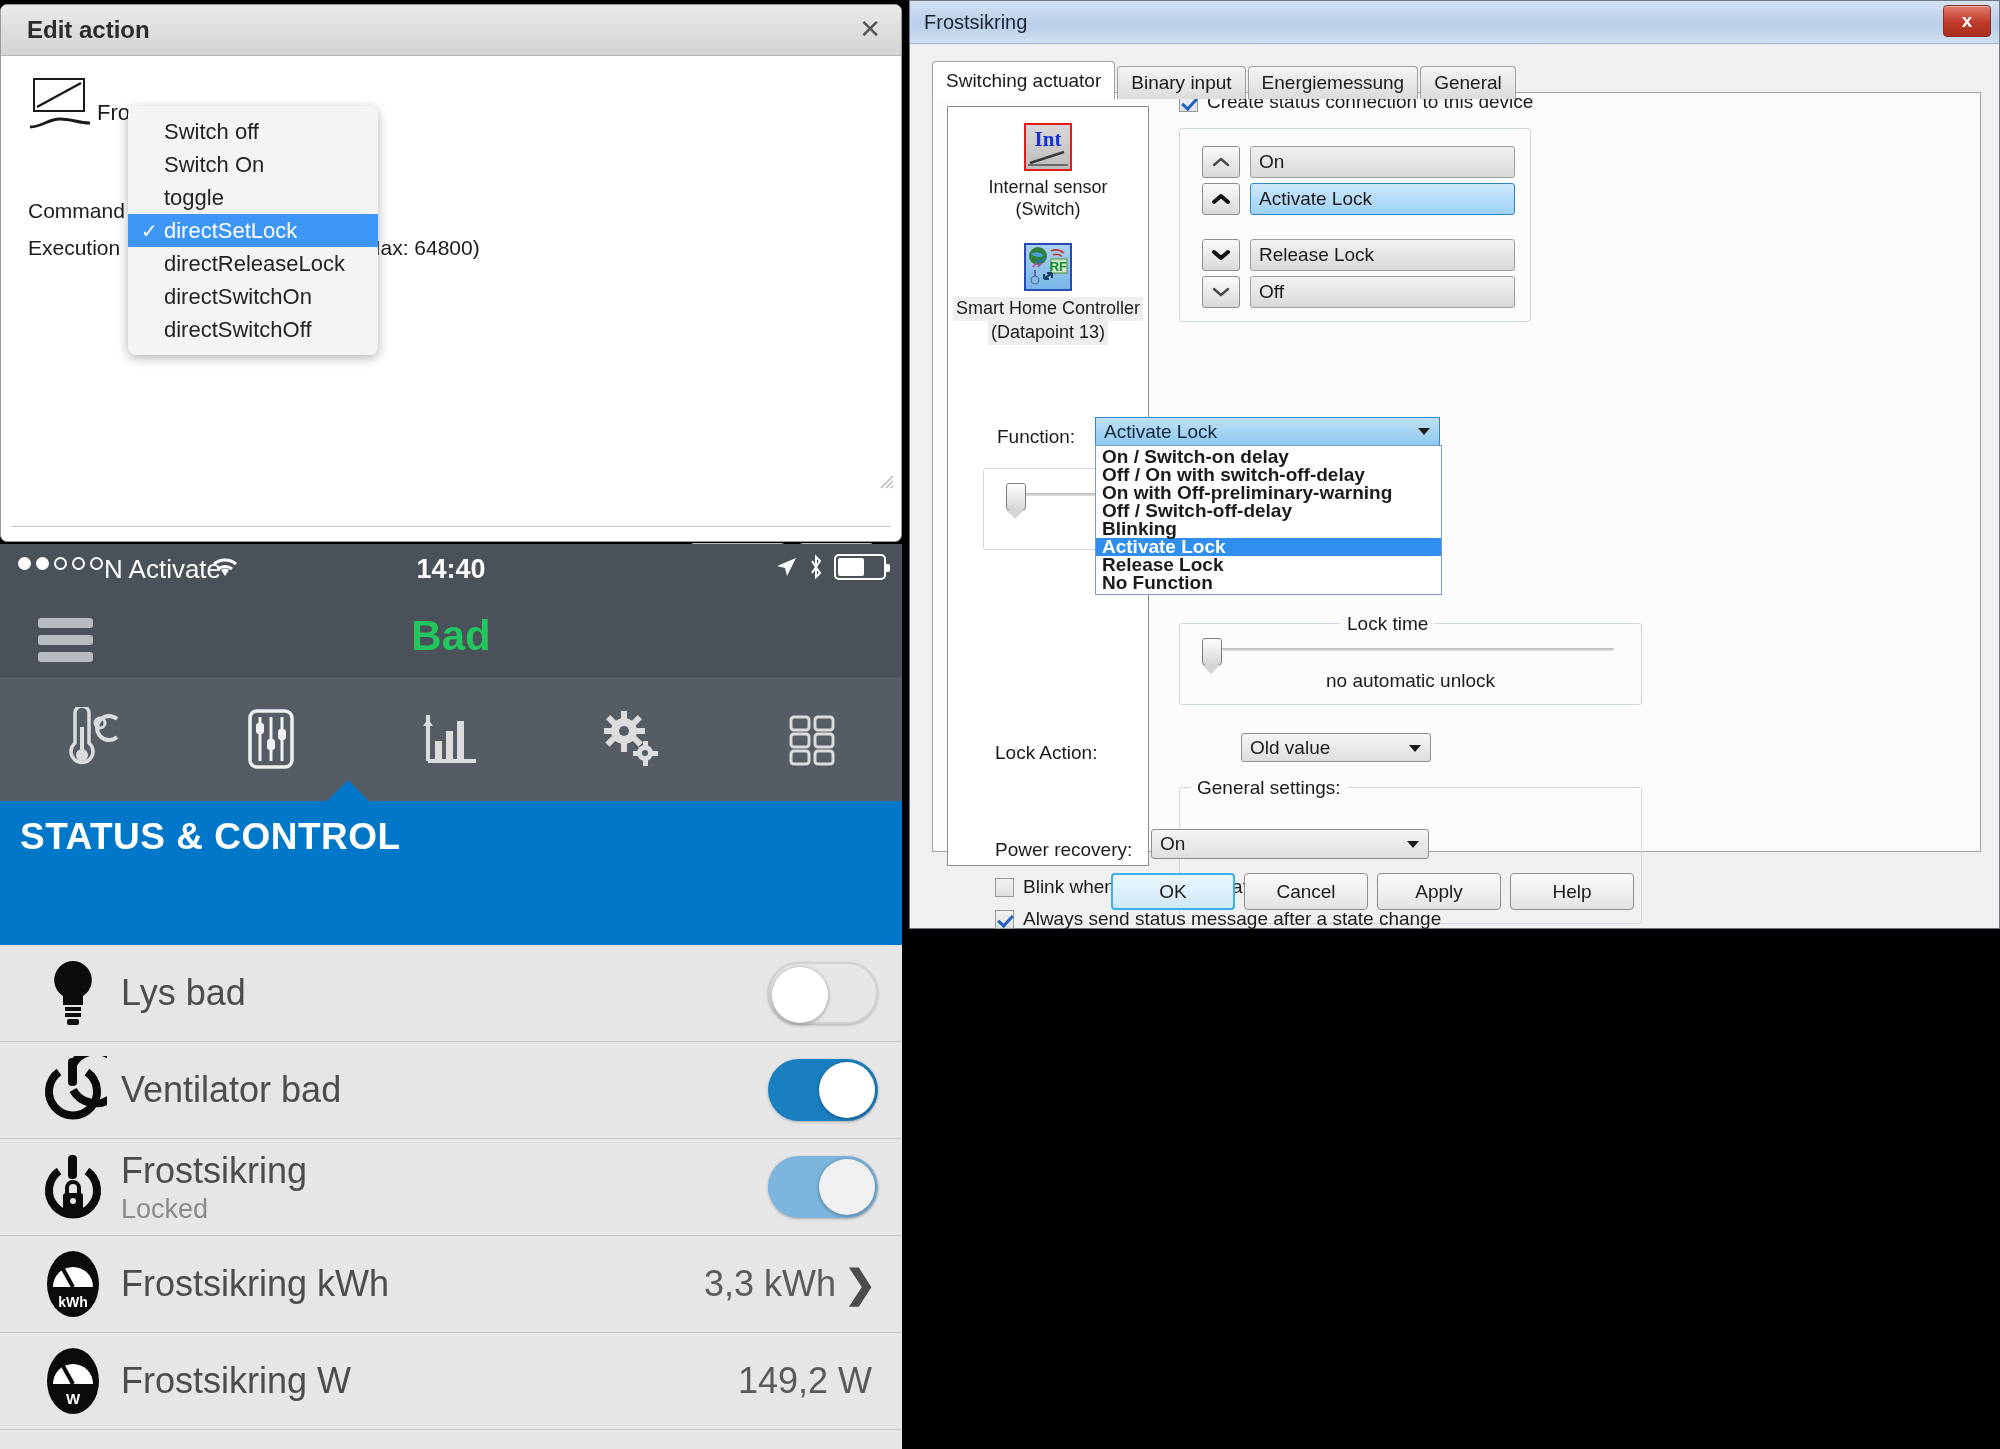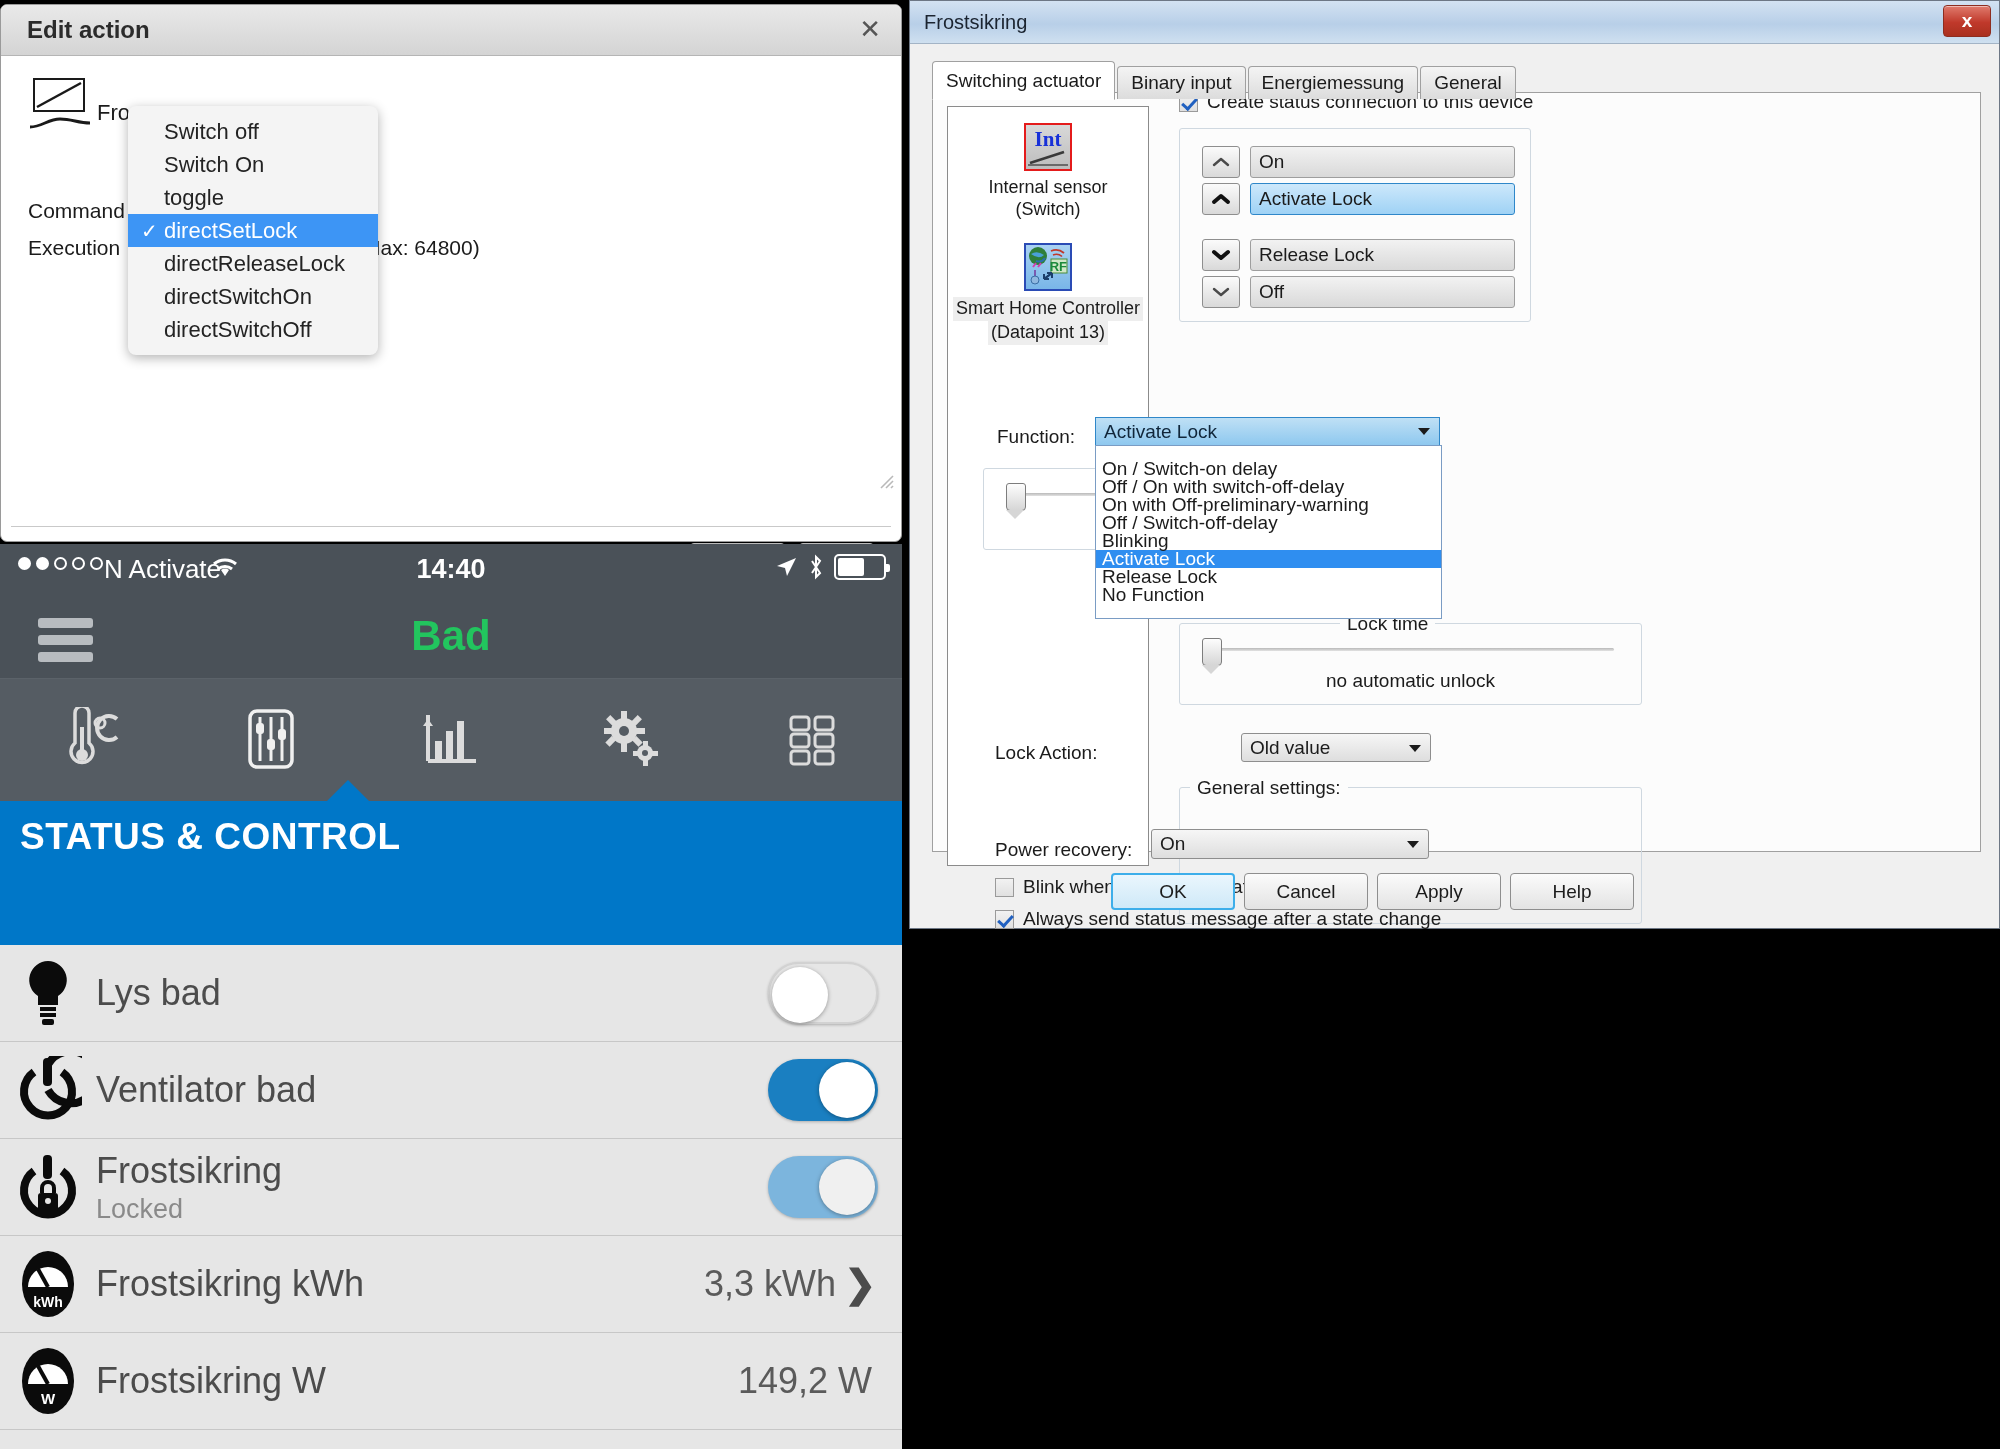--- a/index.html
+++ b/index.html
@@ -145,21 +145,21 @@
     height:72px;background:#0077c8;color:#fff;
     font-size:37px;font-weight:bold;letter-spacing:.5px;
     display:flex;align-items:center;padding-left:20px;
     box-sizing:border-box;
   }
   #section-gap{height:72px;background:#0077c8;}
   .devrow{
     height:96px;background:#e6e6e6;border-bottom:1px solid #c7c7c7;
     display:flex;align-items:center;position:relative;
   }
-  .devrow .ic{width:96px;display:flex;align-items:center;justify-content:center;}
+  .devrow .ic{width:96px;display:flex;align-items:center;justify-content:center;padding-left:25px;}
   .devrow .nm{font-size:36px;color:#4c4c4c;}
   .devrow .sub{font-size:27px;color:#8a8a8a;margin-top:2px;}
   .devrow .txtwrap{display:flex;flex-direction:column;justify-content:center;}
   .devrow .val{
     position:absolute;right:66px;font-size:36px;color:#5a5a5a;
   }
   .devrow .val.nochev{right:30px;}
   .devrow .chev{
     position:absolute;right:26px;font-size:38px;color:#4c4c4c;font-weight:bold;
   }
@@ -285,21 +285,22 @@
     font-size:19px;color:#10263a;cursor:pointer;z-index:20;
   }
   #fn-combo .arr{
     position:absolute;right:9px;top:10px;width:0;height:0;
     border-left:6px solid transparent;border-right:6px solid transparent;
     border-top:7px solid #1b1b1b;
   }
   #fn-list{
     position:absolute;left:162px;top:352px;width:345px;
     background:#fff;border:1px solid #7a9cc4;z-index:21;
-    padding:14px 0;
+    padding:2px 0;
+    font-weight:bold;
   }
   #fn-list .oi{
     height:18px;display:flex;align-items:center;padding-left:6px;
     font-size:19px;color:#1b1b1b;cursor:pointer;line-height:18px;
   }
   #fn-list .oi.sel{background:#2f8ef0;color:#fff;}
 
   #grp-hidden{
     position:absolute;left:50px;top:375px;width:350px;height:80px;
     border:1px solid #cfd8e0;border-radius:3px;

